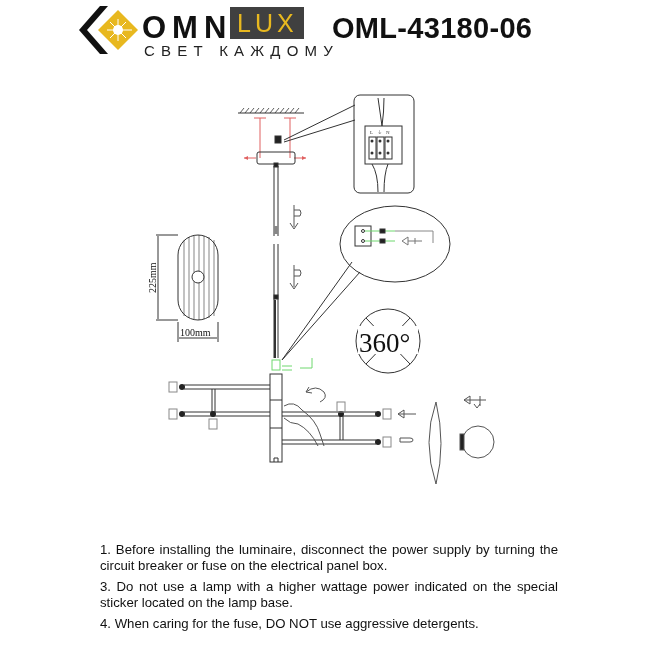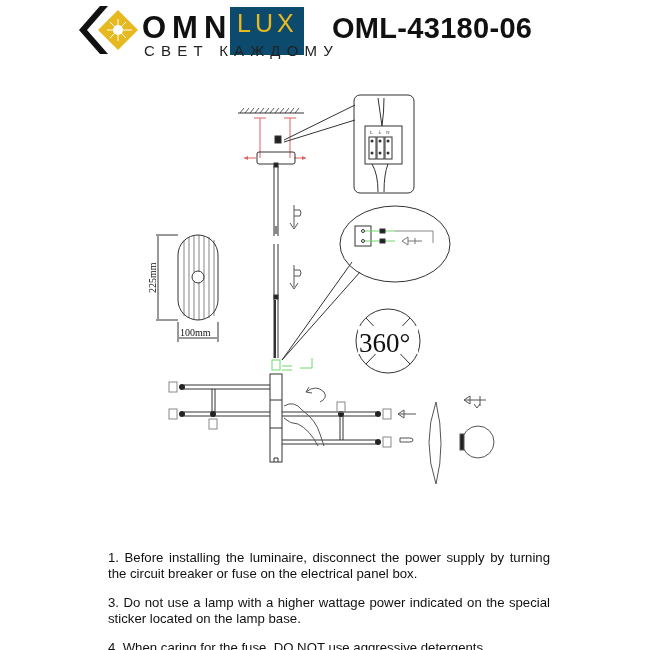--- a/index.html
+++ b/index.html
@@ -1,25 +1,25 @@
 <!DOCTYPE html>
 <html><head>
 <meta charset="utf-8">
 <style>
   html,body{margin:0;padding:0;background:#ffffff;}
   body{width:650px;height:650px;position:relative;overflow:hidden;font-family:"Liberation Sans",sans-serif;color:#111;}
   .logo{position:absolute;left:78px;top:4px;width:240px;height:52px;}
   .logo-mark{position:absolute;left:0;top:0;width:62px;height:52px;}
   .brand-omni{position:absolute;left:64px;top:6px;font-size:31px;letter-spacing:6px;font-weight:700;color:#111;}
-  .brand-lux{position:absolute;left:152px;top:3px;background:#0c4a6e;color:#e8b81f;font-size:25px;letter-spacing:4px;padding:1px 6px 17px 7px;line-height:30px;}
+  .brand-lux{position:absolute;left:152px;top:3px;background:#404040;color:#e8b81f;font-size:25px;letter-spacing:4px;padding:1px 6px 1px 7px;line-height:30px;}
   .brand-tag{position:absolute;left:66px;top:38px;font-size:15px;letter-spacing:6.2px;color:#222;white-space:nowrap;}
   .model{position:absolute;left:332px;top:12px;font-size:29px;font-weight:700;color:#111;letter-spacing:0.3px;}
   .diagram{position:absolute;left:0;top:0;width:650px;height:530px;}
   .notes{position:absolute;left:96px;top:538px;width:466px;font-size:13.2px;line-height:16.4px;color:#111;}
-  .notes p{margin:12px;}
+  .notes p{margin:4px;}
   .notes .j{text-align:justify;text-align-last:left;}
   svg text{font-family:"Liberation Serif",serif;}
 </style>
 </head>
 <body>
 
 <div class="logo">
   <svg class="logo-mark" viewBox="0 0 62 52">
     <polygon points="22,2 30,2 9,26 30,50 22,50 1,26" fill="#111"></polygon>
     <polygon points="40,6 60,26 40,46 20,26" fill="#e8b81f"></polygon>

